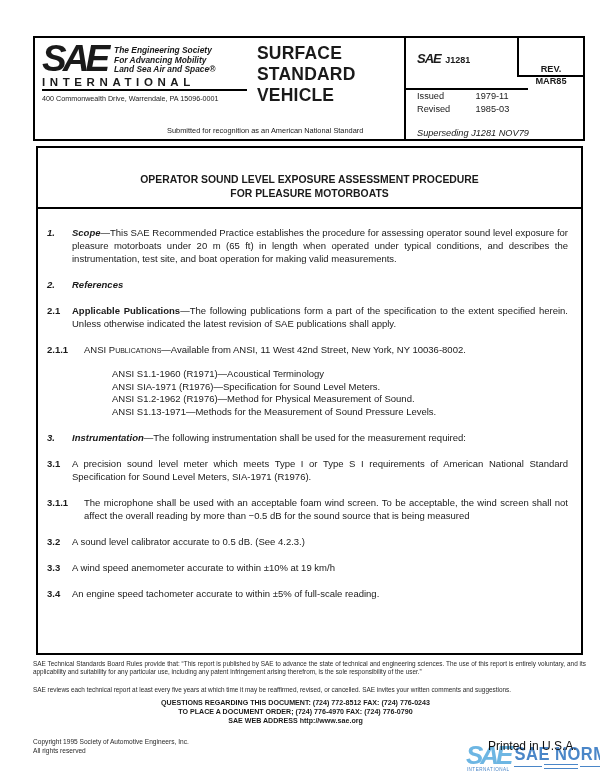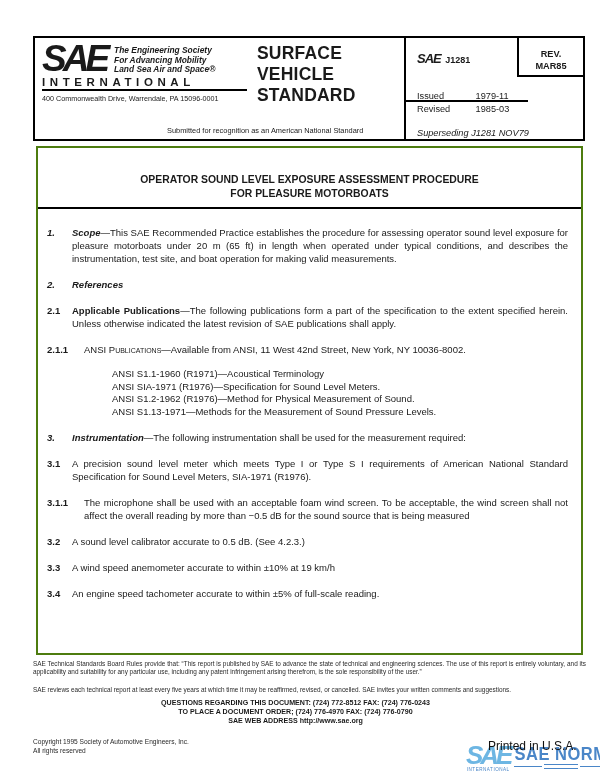--- a/index.html
+++ b/index.html
@@ -12,29 +12,29 @@
   .logo-area{position:absolute;left:7px;top:6px;width:212px;}
   .logo-top{display:flex;align-items:flex-start;}
   .logo-sae{font-size:37px;font-weight:900;font-style:italic;letter-spacing:-4px;line-height:30px;padding-right:8px;}
   .logo-tagline{font-size:8.4px;font-weight:bold;font-style:italic;line-height:9.6px;padding-top:2px;white-space:nowrap;}
   .logo-intl{font-size:11.5px;font-weight:bold;letter-spacing:4.6px;margin-top:1px;white-space:nowrap;}
   .logo-rule{border-top:2px solid #000;width:205px;margin-top:1px;}
   .logo-address{font-size:7.2px;margin-top:3px;white-space:nowrap;}
   .doc-type{position:absolute;left:222px;top:5px;font-size:17.5px;font-weight:bold;line-height:21px;letter-spacing:0.2px;}
   .submitted{position:absolute;left:132px;bottom:4px;font-size:7.4px;white-space:nowrap;}
   .hdr-vdiv{position:absolute;left:369px;top:0;bottom:0;border-left:2px solid #000;}
-  .code-cell{position:absolute;left:371px;top:0;width:111px;height:39px;border-bottom:2px solid #000;padding:11px 0 12px 11px;box-sizing:content-box;}
+  .code-cell{position:absolute;left:371px;top:0;width:111px;height:39px;border-bottom:2px solid #000;padding:11px 0 0 11px;box-sizing:content-box;}
   .code-sae{font-size:13px;font-weight:900;font-style:italic;letter-spacing:-1px;}
   .code-num{font-size:9px;font-weight:bold;}
-  .rev-cell{position:absolute;left:482px;top:0;right:0;height:39px;border-left:2px solid #000;border-bottom:2px solid #000;text-align:center;font-weight:bold;font-size:9.2px;line-height:11.5px;padding-top:11px;box-sizing:border-box;}
+  .rev-cell{position:absolute;left:482px;top:0;right:0;height:39px;border-left:2px solid #000;border-bottom:2px solid #000;text-align:center;font-weight:bold;font-size:9.2px;line-height:11.5px;padding-top:26px;box-sizing:border-box;}
   .dates{position:absolute;left:371px;top:52px;right:0;bottom:0;padding-left:11px;font-size:9.2px;line-height:13px;}
   .date-label{display:inline-block;width:56px;}
   .superseding{margin-top:11px;white-space:nowrap;font-style:italic;}
   
-  .content-box{position:absolute;left:36px;top:146px;width:543px;height:505px;border:2px solid #4d7c0f;}
+  .content-box{position:absolute;left:36px;top:146px;width:543px;height:505px;border:2px solid #000000;}
   .title-cell{height:61px;border-bottom:2px solid #000;text-align:center;font-weight:bold;font-size:10.4px;line-height:13.5px;padding-top:25px;box-sizing:border-box;}
   .body-cell{padding:17px 13px 0 9px;font-size:9.5px;line-height:13px;}
   .para{display:flex;margin-bottom:13px;}
   .num{flex:none;width:25px;font-weight:bold;}
   .lvl1 .num{font-style:italic;}
   .lvl3 .num{width:37px;font-weight:bold;}
   .ptext{flex:1;text-align:justify;}
   .headb{font-weight:bold;}
   .headbi{font-weight:bold;font-style:italic;}
   .smallcaps{font-variant:small-caps;font-weight:normal;}
@@ -68,22 +68,22 @@
         <div>Land Sea Air and Space®</div>
       </div>
     </div>
     <div class="logo-intl">INTERNATIONAL</div>
     <div class="logo-rule"></div>
     <div class="logo-address">400 Commonwealth Drive, Warrendale, PA 15096-0001</div>
   </div>
 
   <div class="doc-type">
     <div>SURFACE</div>
+    <div>STANDARD</div>
     <div>VEHICLE</div>
-    <div>STANDARD</div>
   </div>
 
   <div class="submitted">Submitted for recognition as an American National Standard</div>
 
   <div class="hdr-vdiv"></div>
 
   <div class="code-cell">
     <span class="code-sae">SAE</span>
     <span class="code-num">J1281</span>
   </div>

